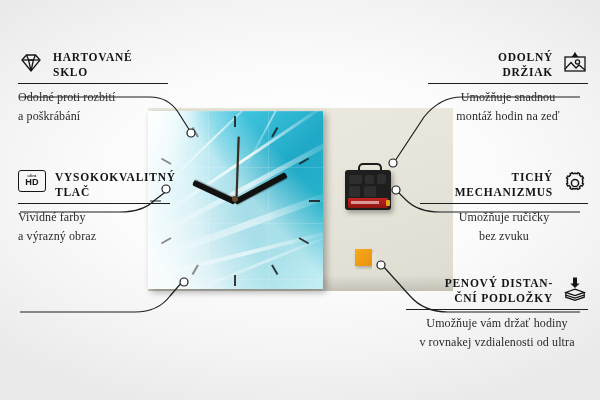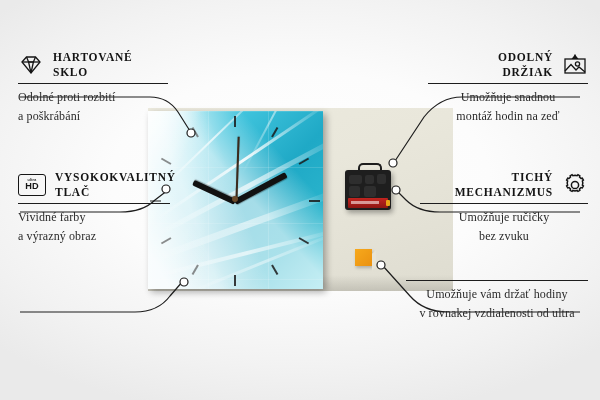--- a/index.html
+++ b/index.html
@@ -72,21 +72,21 @@
   .d5{left:19px;top:16px;width:12px;height:11px;border-radius:50%;background:#3a3a3a;}
   .batt{position:absolute;left:3px;top:28px;width:40px;height:10px;background:linear-gradient(180deg,#c0241f,#8e1512);border-radius:1px;}
   .batt:after{content:"";position:absolute;right:-2px;top:2px;width:4px;height:6px;background:#e8a317;border-radius:1px;}
   .batt .lbl{position:absolute;left:3px;top:3px;width:28px;height:3px;background:rgba(255,255,255,.55);}
   
   .foam{position:absolute;left:207px;top:141px;width:17px;height:17px;background:linear-gradient(135deg,#f7a91c,#ea9110);box-shadow:1px 2px 3px rgba(0,0,0,.22);}
   .foam:after{content:"";position:absolute;right:-4px;top:3px;width:4px;height:17px;background:#e6e4d8;transform:skewY(-40deg);}
 
   
   .feat{position:absolute;z-index:6;}
-  .feat .head{display:flex;align-items:center;gap:9px;}
+  .feat .head{display:flex;gap:9px;}
   .feat.right .head{flex-direction:row;justify-content:flex-end;}
   .ttl{
     font-family:"Liberation Serif", serif;
     font-size:11.5px;font-weight:700;letter-spacing:.75px;color:#141414;
     line-height:14.5px;text-transform:uppercase;white-space:pre-line;
   }
   .feat.right .ttl{text-align:right;}
   .rule{height:1px;background:#1d1d1d;margin:4px 0 4px 0;}
   .desc{
     font-family:"Liberation Serif", serif;
@@ -251,18 +251,30 @@
           <circle cx="13" cy="13" r="3.6"></circle>
         </svg>
       </span>
     </div>
     <div class="rule"></div>
     <div class="desc">Umožňuje ručičky
 bez zvuku</div>
   </div>
 
   <div class="feat right" id="f-foam">
+    <div class="head">
+      <span class="ttl">PENOVÝ DISTAN-
+ČNÍ PODLOŽKY</span>
+      <span class="ico">
+        <svg width="26" height="26" viewBox="0 0 26 26" fill="none" stroke="#151515" stroke-width="1.25">
+          <path d="M11,1.5 h4 v6 h2.6 L13,12 L8.4,7.5 H11 Z" fill="#151515" stroke="none"></path>
+          <path d="M13,13.2 L22.2,16.4 L13,19.6 L3.8,16.4 Z"></path>
+          <path d="M3.8,16.4 v2.6 L13,22.2 L22.2,19 v-2.6"></path>
+          <path d="M3.8,19 v2.2 L13,24.4 L22.2,21.2 v-2.2"></path>
+        </svg>
+      </span>
+    </div>
     <div class="rule"></div>
     <div class="desc">Umožňuje vám držať hodiny
 v rovnakej vzdialenosti od ultra</div>
   </div>
 
 </div>
 
 </body></html>

